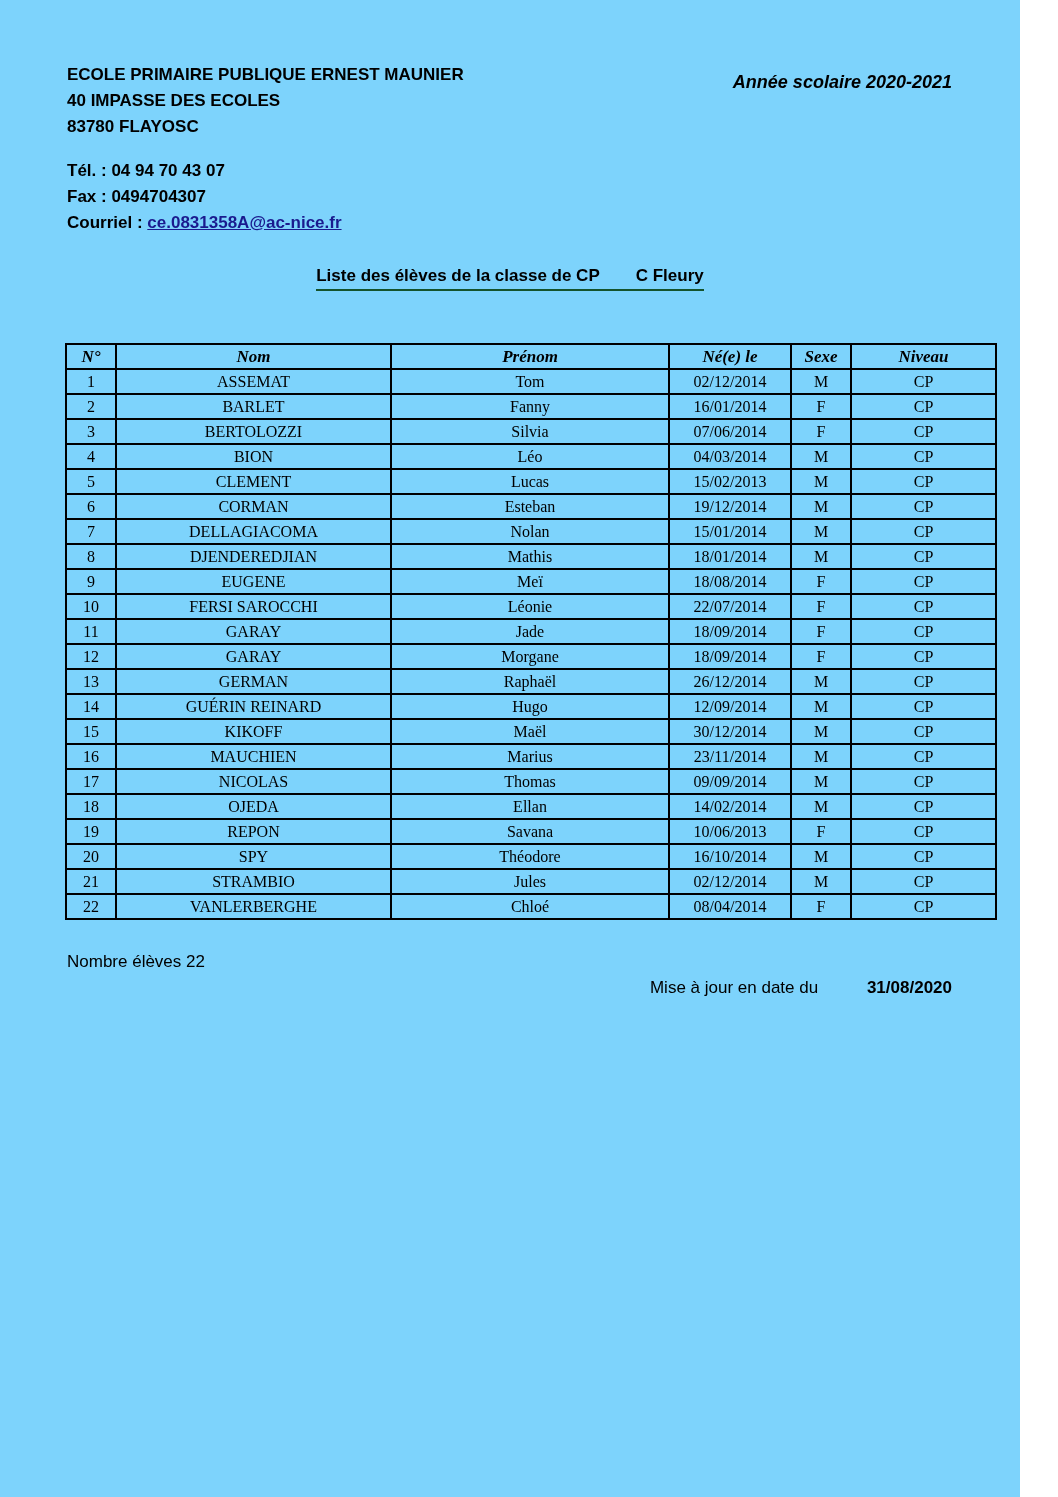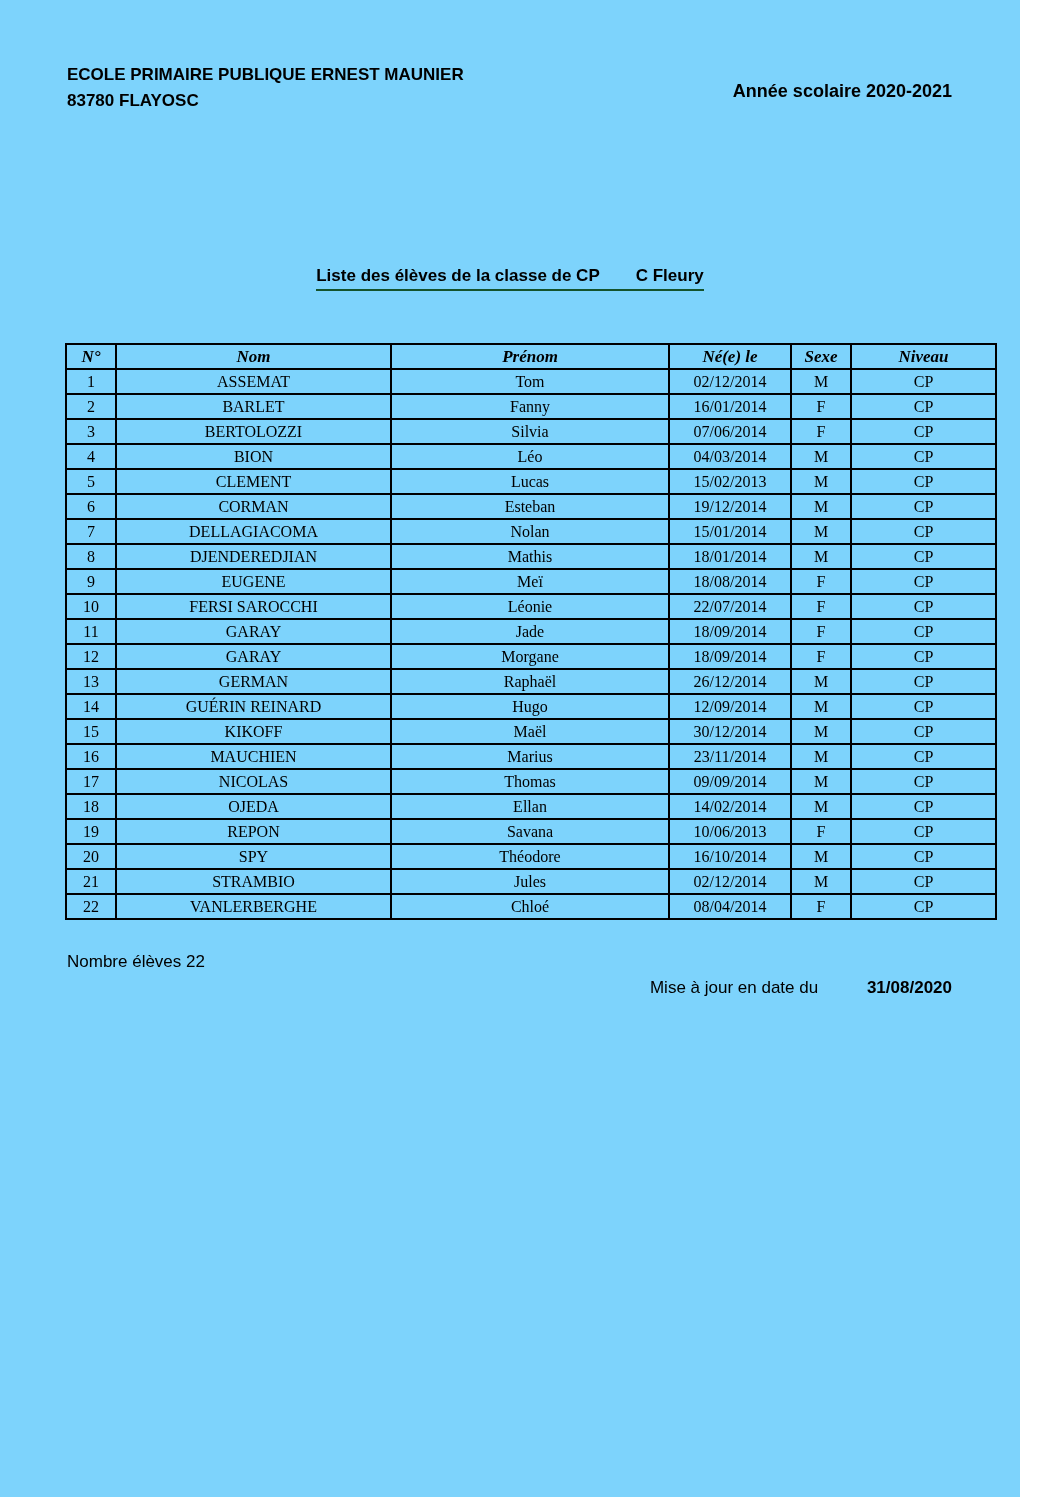--- a/index.html
+++ b/index.html
@@ -18,24 +18,25 @@
     position: absolute;
     left: 67px;
     top: 62px;
     font-size: 17px;
     font-weight: bold;
     line-height: 26px;
     white-space: nowrap;
   }
   .school-year {
     position: absolute;
-    top: 81px;
+    top: 72px;
     right: 68px;
     font-size: 18px;
     font-weight: bold;
+    font-style: italic;
     white-space: nowrap;
   }
   .contact-block {
     position: absolute;
     left: 67px;
     top: 158px;
     font-size: 17px;
     font-weight: bold;
     line-height: 26px;
     white-space: nowrap;
@@ -111,25 +112,33 @@
   }
   .updated-date { font-weight: bold; margin-left: 44px; }
 </style>
 </head>
 <body>
 
 <div class="page">
 
   <div class="school-block">
     <div>ECOLE PRIMAIRE PUBLIQUE ERNEST MAUNIER</div>
+    <div>40 IMPASSE DES ECOLES</div>
     <div>83780 FLAYOSC</div>
   </div>
 
   <div class="school-year">Année scolaire 2020-2021</div>
 
+  <div class="contact-block">
+    <div>Tél. : 04 94 70 43 07</div>
+    <div>Fax : 0494704307</div>
+    <div>
+      <span>Courriel : </span><a class="email-link">ce.0831358A@ac-nice.fr</a>
+    </div>
+  </div>
 
   <div class="title-wrap">
     <span class="title-inner">
       <span>Liste des élèves de la classe de CP</span><span class="title-gap"></span><span>C Fleury</span>
     </span>
   </div>
 
   <div class="table-wrap">
     <table class="students">
       <colgroup>

